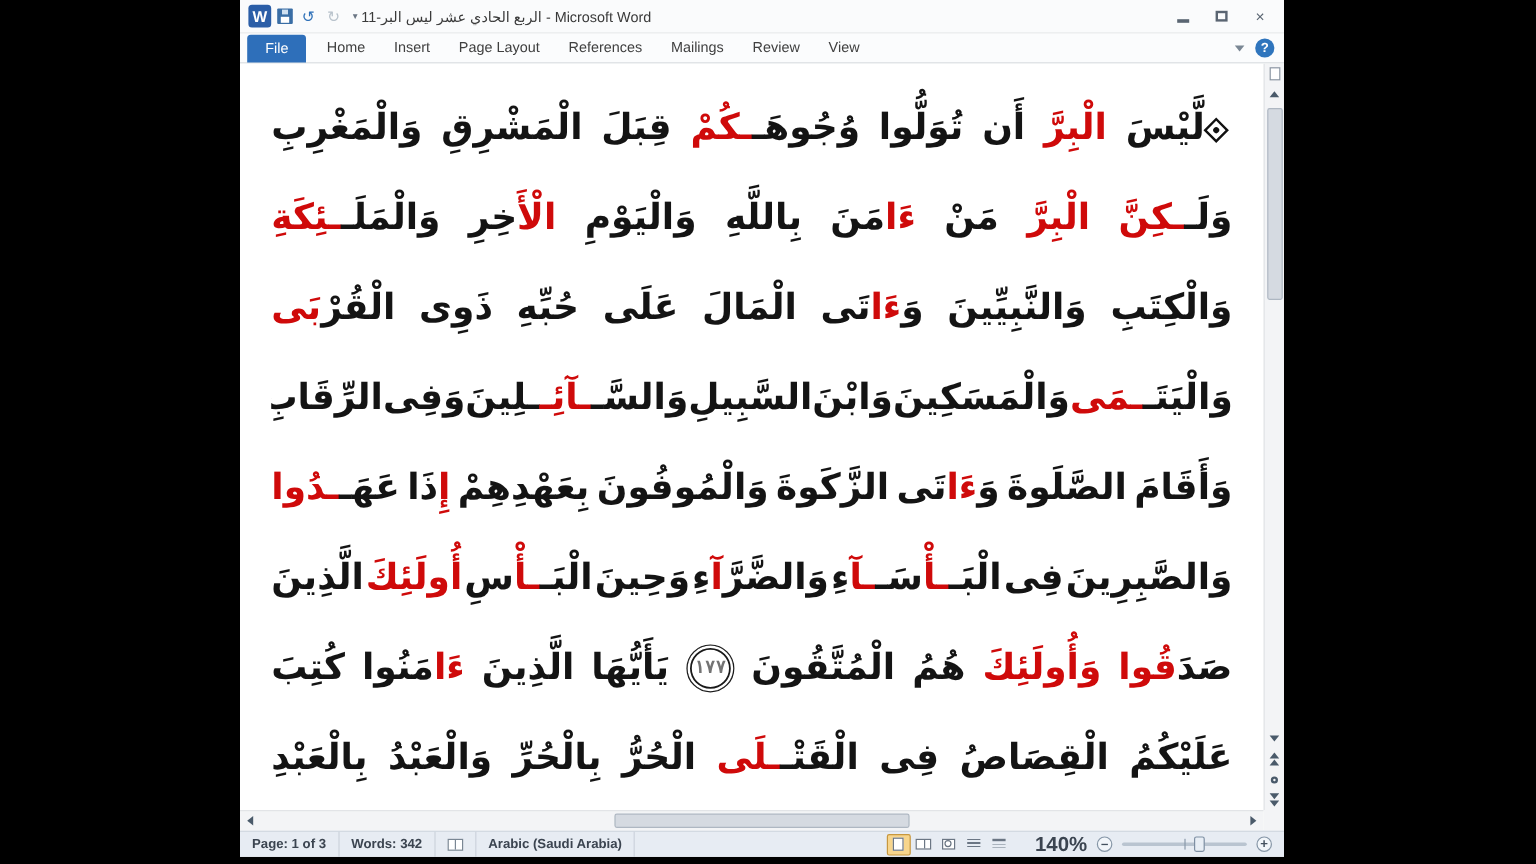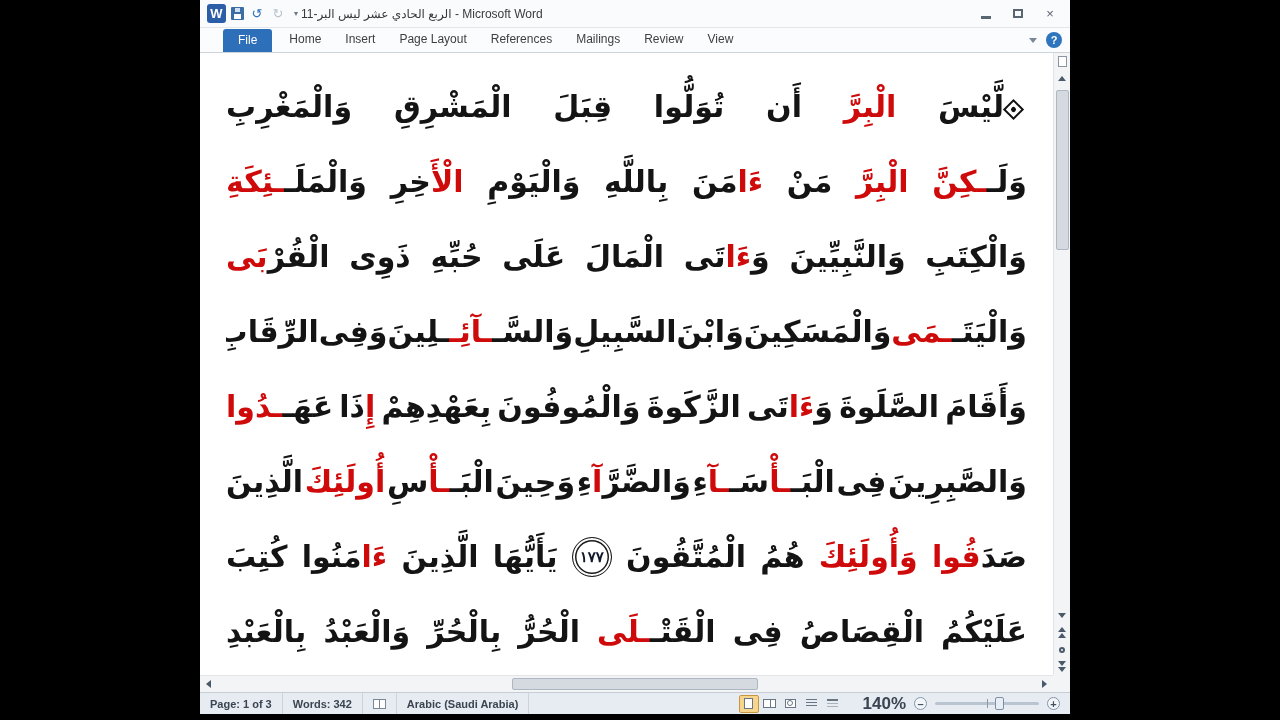--- a/index.html
+++ b/index.html
@@ -23,21 +23,21 @@
   .floppy::after  { content:""; position:absolute; left:4px; right:4px; top:1px; height:4px; background:#cfe0f0; }
   .title { flex:1; text-align:left; font-size:12px; color:#3a3a3a; white-space:nowrap;
            overflow:hidden; }
   .winbtns { display:flex; align-items:center; padding-right:6px; gap:4px; }
   .wb { width:28px; height:19px; display:grid; place-items:center; color:#5a6572; font-size:13px; }
   .min-glyph { width:10px; height:3px; background:#5a6572; margin-top:8px; }
   .max-glyph { width:10px; height:9px; border:2px solid #5a6572; }
 
   
   .tabs { height:25px; background:#fbfcfd; border-bottom:1px solid #cfd4da;
-          display:flex; align-items:flex-end; padding-left:23px; }
+          display:flex; align-items:flex-end; padding-left:6px; }
   .file-tab { background:#2e6fba; color:#fff; font-size:12px; padding:4px 15px 5px;
               border-radius:3px 3px 0 0; margin-right:5px; }
   .rtab { font-size:12px; color:#404040; padding:4px 12px 6px;margin-top:44px; }
   .tabs-right { margin-left:auto; display:flex; align-items:center; gap:9px; padding:0 8px 4px 0; }
   .expand { width:0; height:0; border-left:4px solid transparent; border-right:4px solid transparent;
             border-top:5px solid #7a8794; }
   .help { width:16px; height:16px; border-radius:50%; background:#2f75bd; color:#fff;
           font-size:11px; font-weight:bold; display:grid; place-items:center; }
 
   
@@ -48,21 +48,21 @@
            direction:rtl; height:75px; overflow:hidden; }
   .qword { white-space:nowrap; display:inline-block; }
   .seg { font-family:"DejaVu Sans", sans-serif; font-size:30px; font-weight:700; color:#141414; }
   .seg.red { color:#cf0a0a; }
   .hizb { display:inline-block; width:15px; height:15px; border:2.5px solid #111;
           transform:rotate(45deg); position:relative; margin:0 6px 0 2px; }
   .hizb-dot { position:absolute; inset:3px; background:#111; border-radius:50%; }
   .ayah { display:inline-flex; align-items:center; justify-content:center;
           width:40px; height:40px; border:1.5px solid #1a1a1a; border-radius:50%;
           box-shadow: inset 0 0 0 2px #fff, inset 0 0 0 3.5px #1a1a1a;
-          font-family:Liberation Sans, sans-serif; font-size:15px; font-weight:700; color:#0f172a; }
+          font-family:Liberation Mono, monospace; font-size:15px; font-weight:700; color:#737373; }
 
   
   .vscroll { position:absolute; right:0; top:0; bottom:17px; width:17px;
              background:#f3f4f6; border-left:1px solid #e2e4e7;
              display:flex; flex-direction:column; align-items:center; }
   .sbtn { width:17px; height:17px; display:flex; flex-direction:column;
           align-items:center; justify-content:center; gap:1px; }
   .ruler-ico { width:9px; height:11px; border:1px solid #8a95a2; background:#fff; }
   .tri { width:0; height:0; border-left:4px solid transparent; border-right:4px solid transparent; }
   .tri-up   { border-bottom:5px solid #4a5a6a; }
@@ -156,20 +156,21 @@
     </div>
 
     <div class="docarea">
       <div class="page">
         <div id="lines">
             <div class="qline">
               <span class="qword"><span class="hizb"><span class="hizb-dot"></span></span><span class="seg">لَّيْسَ</span></span>
               <span class="qword"><span class="seg red">الْبِرَّ</span></span>
               <span class="qword"><span class="seg">أَن</span></span>
               <span class="qword"><span class="seg">تُوَلُّوا</span></span>
+              <span class="qword"><span class="seg">وُجُوهَـ</span><span class="seg red">ـكُمْ</span></span>
               <span class="qword"><span class="seg">قِبَلَ</span></span>
               <span class="qword"><span class="seg">الْمَشْرِقِ</span></span>
               <span class="qword"><span class="seg">وَالْمَغْرِبِ</span></span>
             </div>
             <div class="qline">
               <span class="qword"><span class="seg">وَلَـ</span><span class="seg red">ـكِنَّ</span></span>
               <span class="qword"><span class="seg red">الْبِرَّ</span></span>
               <span class="qword"><span class="seg">مَنْ</span></span>
               <span class="qword"><span class="seg red">ءَا</span><span class="seg">مَنَ</span></span>
               <span class="qword"><span class="seg">بِاللَّهِ</span></span>

